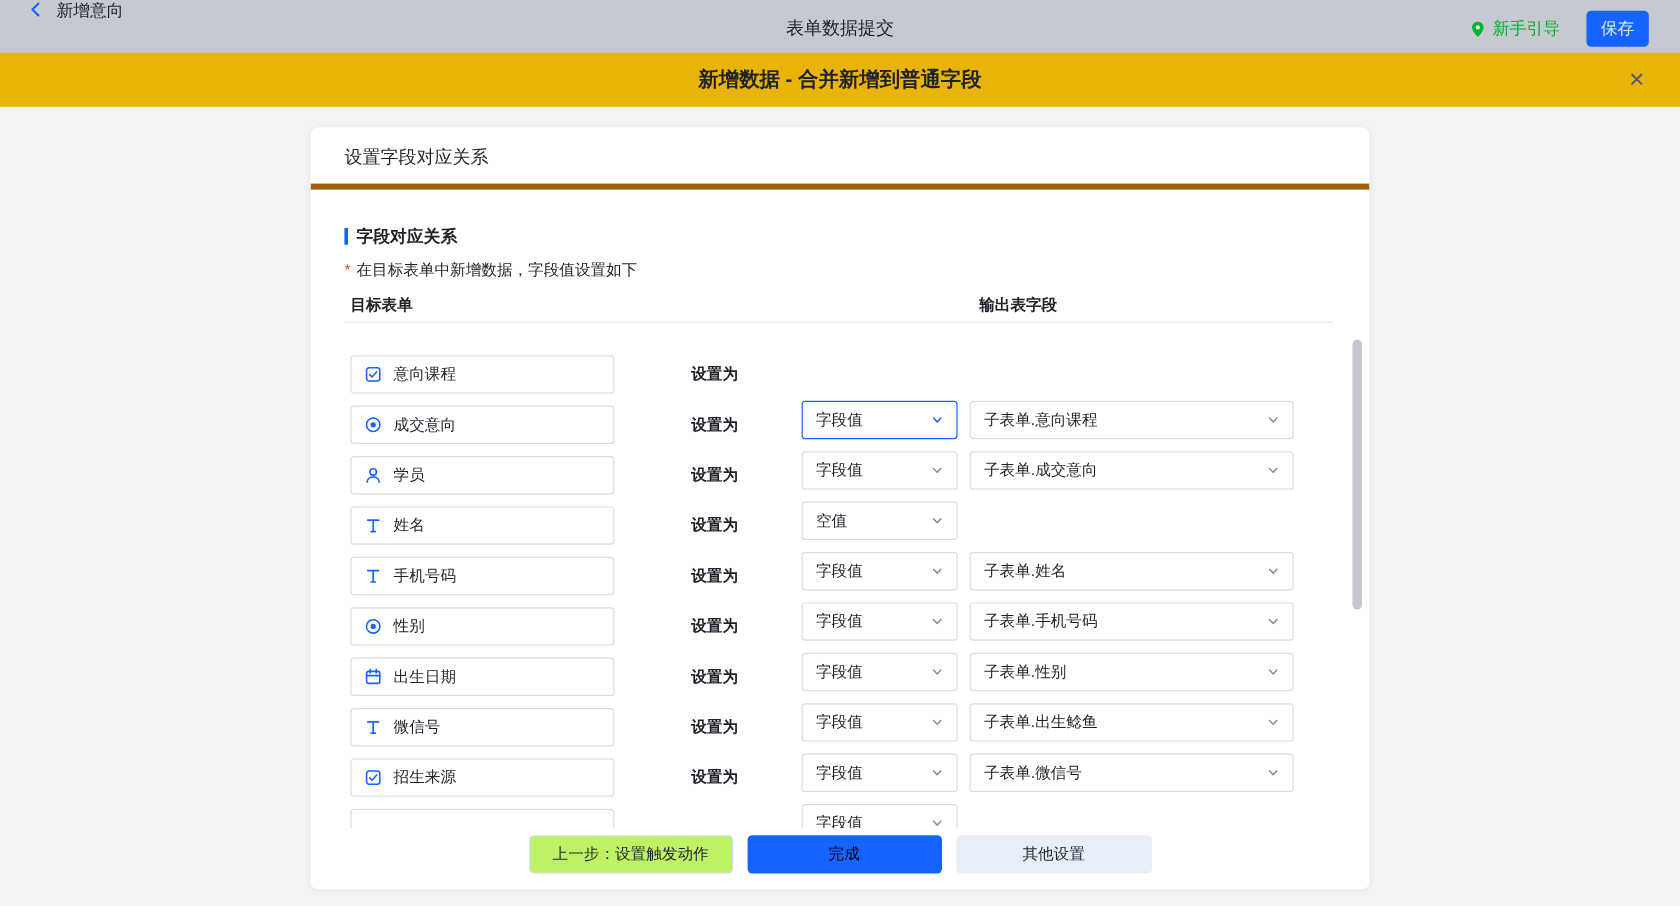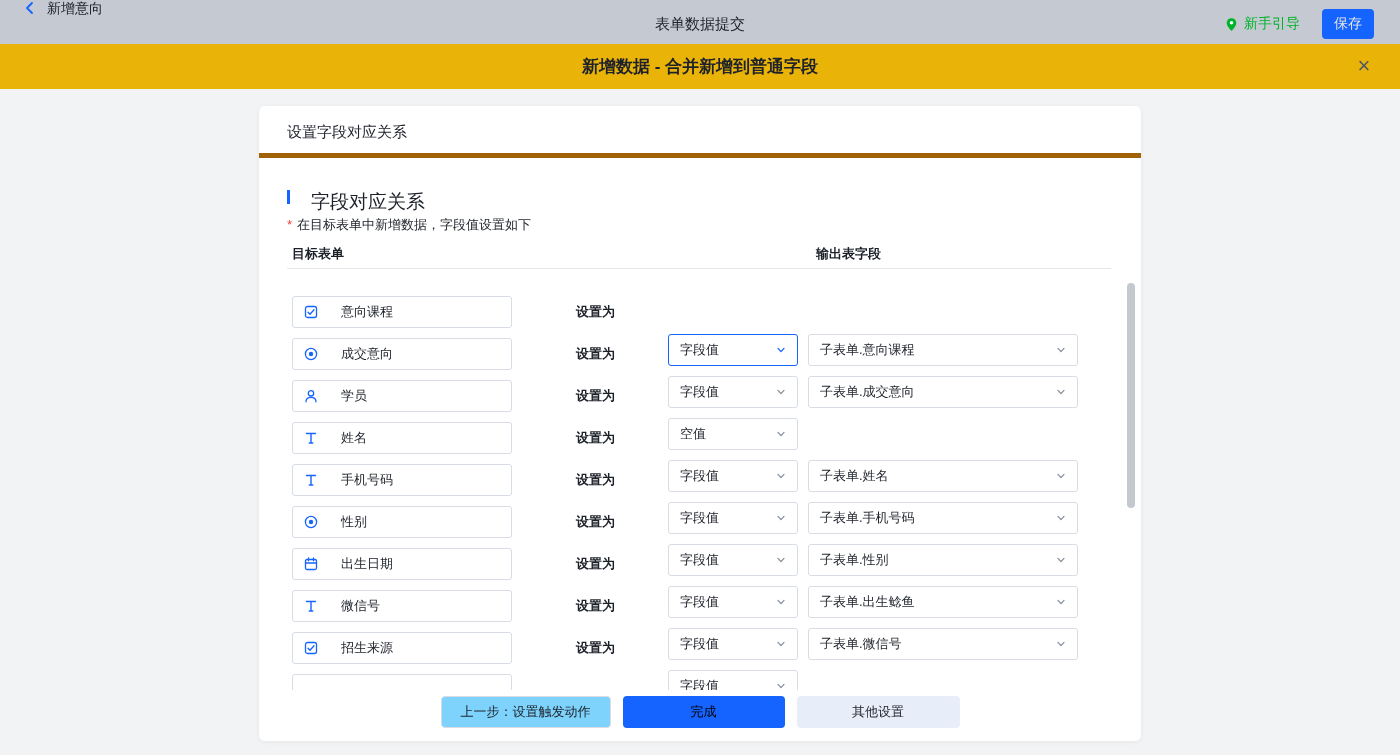--- a/index.html
+++ b/index.html
@@ -18,47 +18,47 @@
 
   
   .dialog-header { position:absolute; top:44px; left:0; width:100%; height:45px; background:#eab308; }
   .dialog-title { width:100%; height:45px; line-height:45px; text-align:center; font-size:17px; font-weight:bold; }
   .close-btn { position:absolute; right:22px; top:8px; width:28px; height:28px; font-size:22px; line-height:26px; text-align:center; color:#4e5969; cursor:pointer; background:none; border:none; font-family:inherit; }
 
   
   .card { position:absolute; left:259px; top:106px; width:882px; height:635px; background:#fff; border-radius:6px; box-shadow:0 1px 5px rgba(29,33,41,.06); }
   .card-header { height:52px; line-height:52px; padding-left:28px; font-size:15px; border-bottom:5px solid #a16207; }
   .content { position:absolute; top:52px; left:0; width:100%; height:532px; overflow:hidden; }
-  .section-title { position:absolute; left:28px; top:31px; font-size:19px; font-weight:normal; padding-left:24px; }
+  .section-title { position:absolute; left:28px; top:31px; font-size:14px; font-weight:bold; padding-left:10px; }
   .section-title::before { content:""; position:absolute; left:0; top:1px; width:3px; height:14px; background:#1664ff; }
   .hint { position:absolute; left:28px; top:58px; font-size:13px; }
   .required-mark { color:#f53f3f; margin-right:5px; font-size:13px; }
   .col-header { position:absolute; top:87px; font-size:13px; font-weight:bold; }
   .col-left { left:33px; }
   .col-right { left:557px; }
   .header-line { position:absolute; left:28px; top:110px; width:824px; border-bottom:1px solid #e5e6eb; }
 
   
   .rows { position:absolute; left:0; top:138px; width:100%; }
   .row { position:relative; height:42px; }
-  .field-box { position:absolute; left:33px; top:0; width:220px; height:32px; border:1px solid #d8dce5; border-radius:3px; background:#fff; display:flex; align-items:center; gap:22px; padding:0 10px; }
+  .field-box { position:absolute; left:33px; top:0; width:220px; height:32px; border:1px solid #d8dce5; border-radius:3px; background:#fff; display:flex; align-items:center; gap:9px; padding:0 10px; }
   .field-icon { width:16px; height:16px; display:flex; align-items:center; justify-content:center; }
   .field-label { font-size:13px; }
   .setas { position:absolute; left:317px; top:0; height:32px; line-height:32px; font-size:13px; font-weight:bold; }
   .select { position:absolute; top:0; height:32px; border:1px solid #d8dce5; border-radius:3px; background:#fff; display:flex; align-items:center; justify-content:space-between; padding:0 11px; font-size:13px; cursor:pointer;margin-top:38px; }
   .mode-select { left:409px; width:130px; }
   .output-select { left:549px; width:270px; }
   .row.active .mode-select { border-color:#1664ff; }
   .row.active .mode-select svg path { stroke:#1664ff; }
   .scroll-thumb { position:absolute; right:6px; top:125px; width:8px; height:225px; border-radius:4px; background:#c4c8cf; cursor:pointer; }
 
   
   .footer { position:absolute; left:0; bottom:0; width:100%; height:51px; background:#fff; border-radius:0 0 6px 6px; display:flex; justify-content:center; gap:12px; padding-top:6px; }
   .btn { height:32px; border-radius:4px; font-size:13px; cursor:pointer; border:none; font-family:inherit; }
-  .btn-prev { background:#7dd3fc; border:1px solid #d8dce5; padding:0 19px; color:#1d2129; }
+  .btn-prev { background:#bef264; border:1px solid #d8dce5; padding:0 19px; color:#1d2129; }
   .btn-done { background:#1664ff; color:#000000; width:162px; }
   .btn-other { background:#e8eef9; color:#1d2129; width:163px; }
 </style>
 </head>
 <body>
 
 <div class="topbar">
   <div class="back-group">
     <svg width="16" height="16" viewBox="0 0 16 16">
         <path d="M10 3 L5 8 L10 13" fill="none" stroke="#1664ff" stroke-width="1.8" stroke-linecap="round" stroke-linejoin="round"></path>

